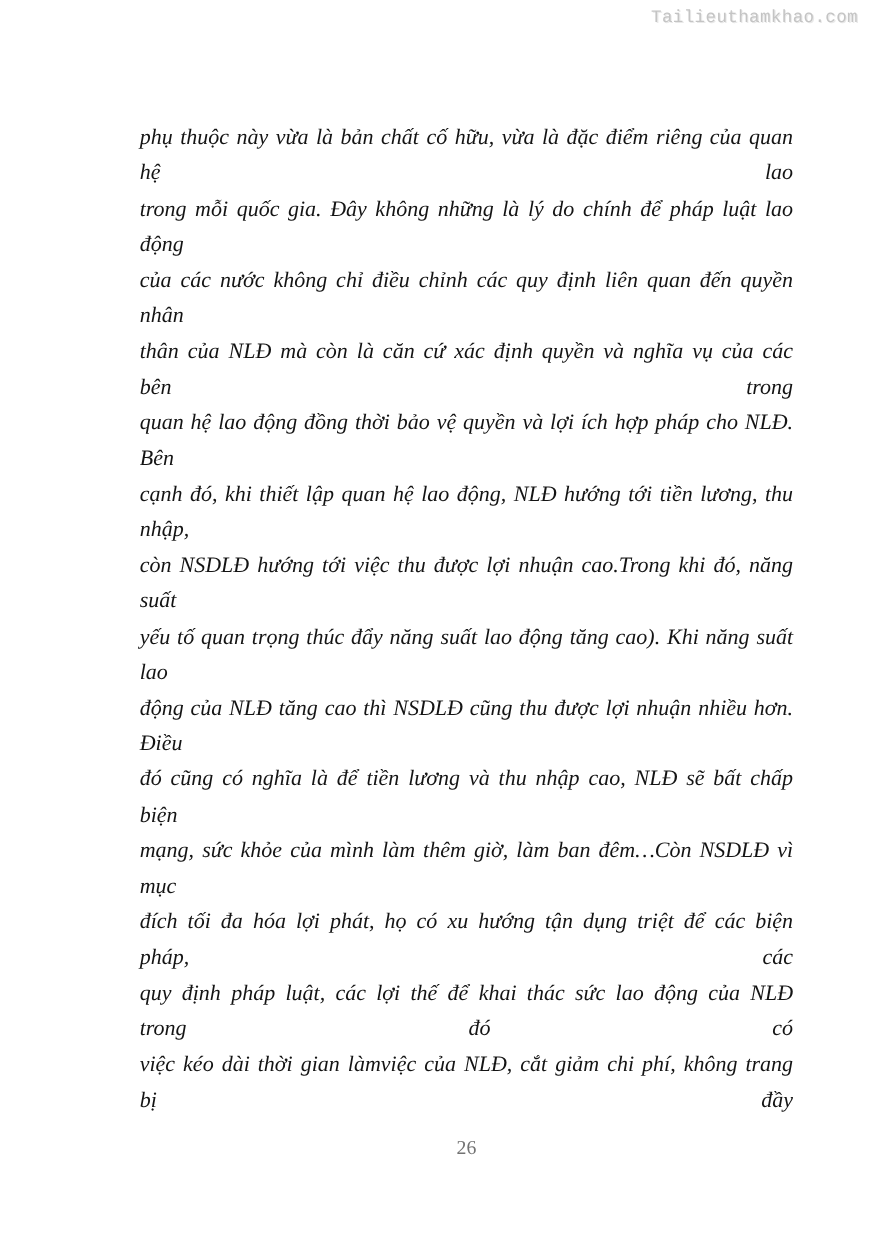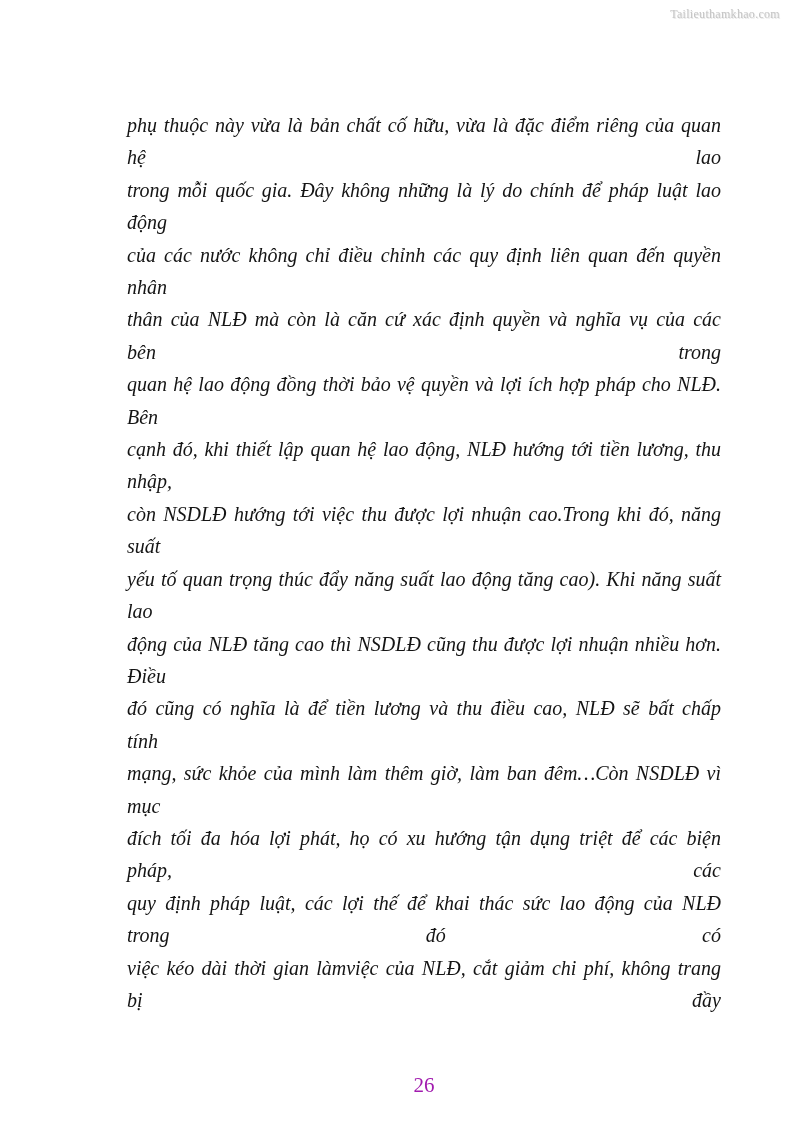--- a/index.html
+++ b/index.html
@@ -10,22 +10,22 @@
     height: 1123px;
     background: #ffffff;
     overflow: hidden;
     font-family: "Liberation Serif", "DejaVu Serif", serif;
     color: #141414;
   }
   .watermark {
     position: absolute;
     top: 7px;
     right: 14px;
-    font-family: Liberation Serif, serif;
-    font-size: 12px;
+    font-family: Liberation Mono, monospace;
+    font-size: 16px;
     letter-spacing: 0.3px;
     color: #c4c4c4;
     text-shadow: 1px 1px 0 #e9e9e9;
     user-select: none;
   }
   .text-block {
     position: absolute;
     left: 127px;
     top: 109px;
     width: 594px;
@@ -37,42 +37,41 @@
     text-align-last: justify;
     word-spacing: 1px;
     font-style: italic;
   }
   .page-footer {
     position: absolute;
     left: 127px;
     top: 1033px;
     width: 594px;
     text-align: center;
-    font-size: 21px;
-    color: #a21caf;
-    margin-top: 40px;
+    font-size: 18px;
+    color: #737373;
   }
 </style>
 </head>
 <body>
 
 <div class="page">
   <div class="watermark">Tailieuthamkhao.com</div>
 
   <div class="text-block">
       <div class="line">phụ thuộc này vừa là bản chất cố hữu, vừa là đặc điểm riêng của quan hệ lao</div>
       <div class="line">trong mỗi quốc gia. Đây không những là lý do chính để pháp luật lao động</div>
       <div class="line">của các nước không chỉ điều chỉnh các quy định liên quan đến quyền nhân</div>
       <div class="line">thân của NLĐ mà còn là căn cứ xác định quyền và nghĩa vụ của các bên trong</div>
       <div class="line">quan hệ lao động đồng thời bảo vệ quyền và lợi ích hợp pháp cho NLĐ. Bên</div>
       <div class="line">cạnh đó, khi thiết lập quan hệ lao động, NLĐ hướng tới tiền lương, thu nhập,</div>
       <div class="line">còn NSDLĐ hướng tới việc thu được lợi nhuận cao.Trong khi đó, năng suất</div>
       <div class="line">yếu tố quan trọng thúc đẩy năng suất lao động tăng cao). Khi năng suất lao</div>
       <div class="line">động của NLĐ tăng cao thì NSDLĐ cũng thu được lợi nhuận nhiều hơn. Điều</div>
-      <div class="line">đó cũng có nghĩa là để tiền lương và thu điều cao, NLĐ sẽ bất chấp tính</div>
+      <div class="line">đó cũng có nghĩa là để tiền lương và thu nhập cao, NLĐ sẽ bất chấp biện</div>
       <div class="line">mạng, sức khỏe của mình làm thêm giờ, làm ban đêm…Còn NSDLĐ vì mục</div>
       <div class="line">đích tối đa hóa lợi phát, họ có xu hướng tận dụng triệt để các biện pháp, các</div>
       <div class="line">quy định pháp luật, các lợi thế để khai thác sức lao động của NLĐ trong đó có</div>
       <div class="line">việc kéo dài thời gian làmviệc của NLĐ, cắt giảm chi phí, không trang bị đầy</div>
     </div>
 
   <div class="page-footer">26</div>
 </div>
 
 </body></html>

